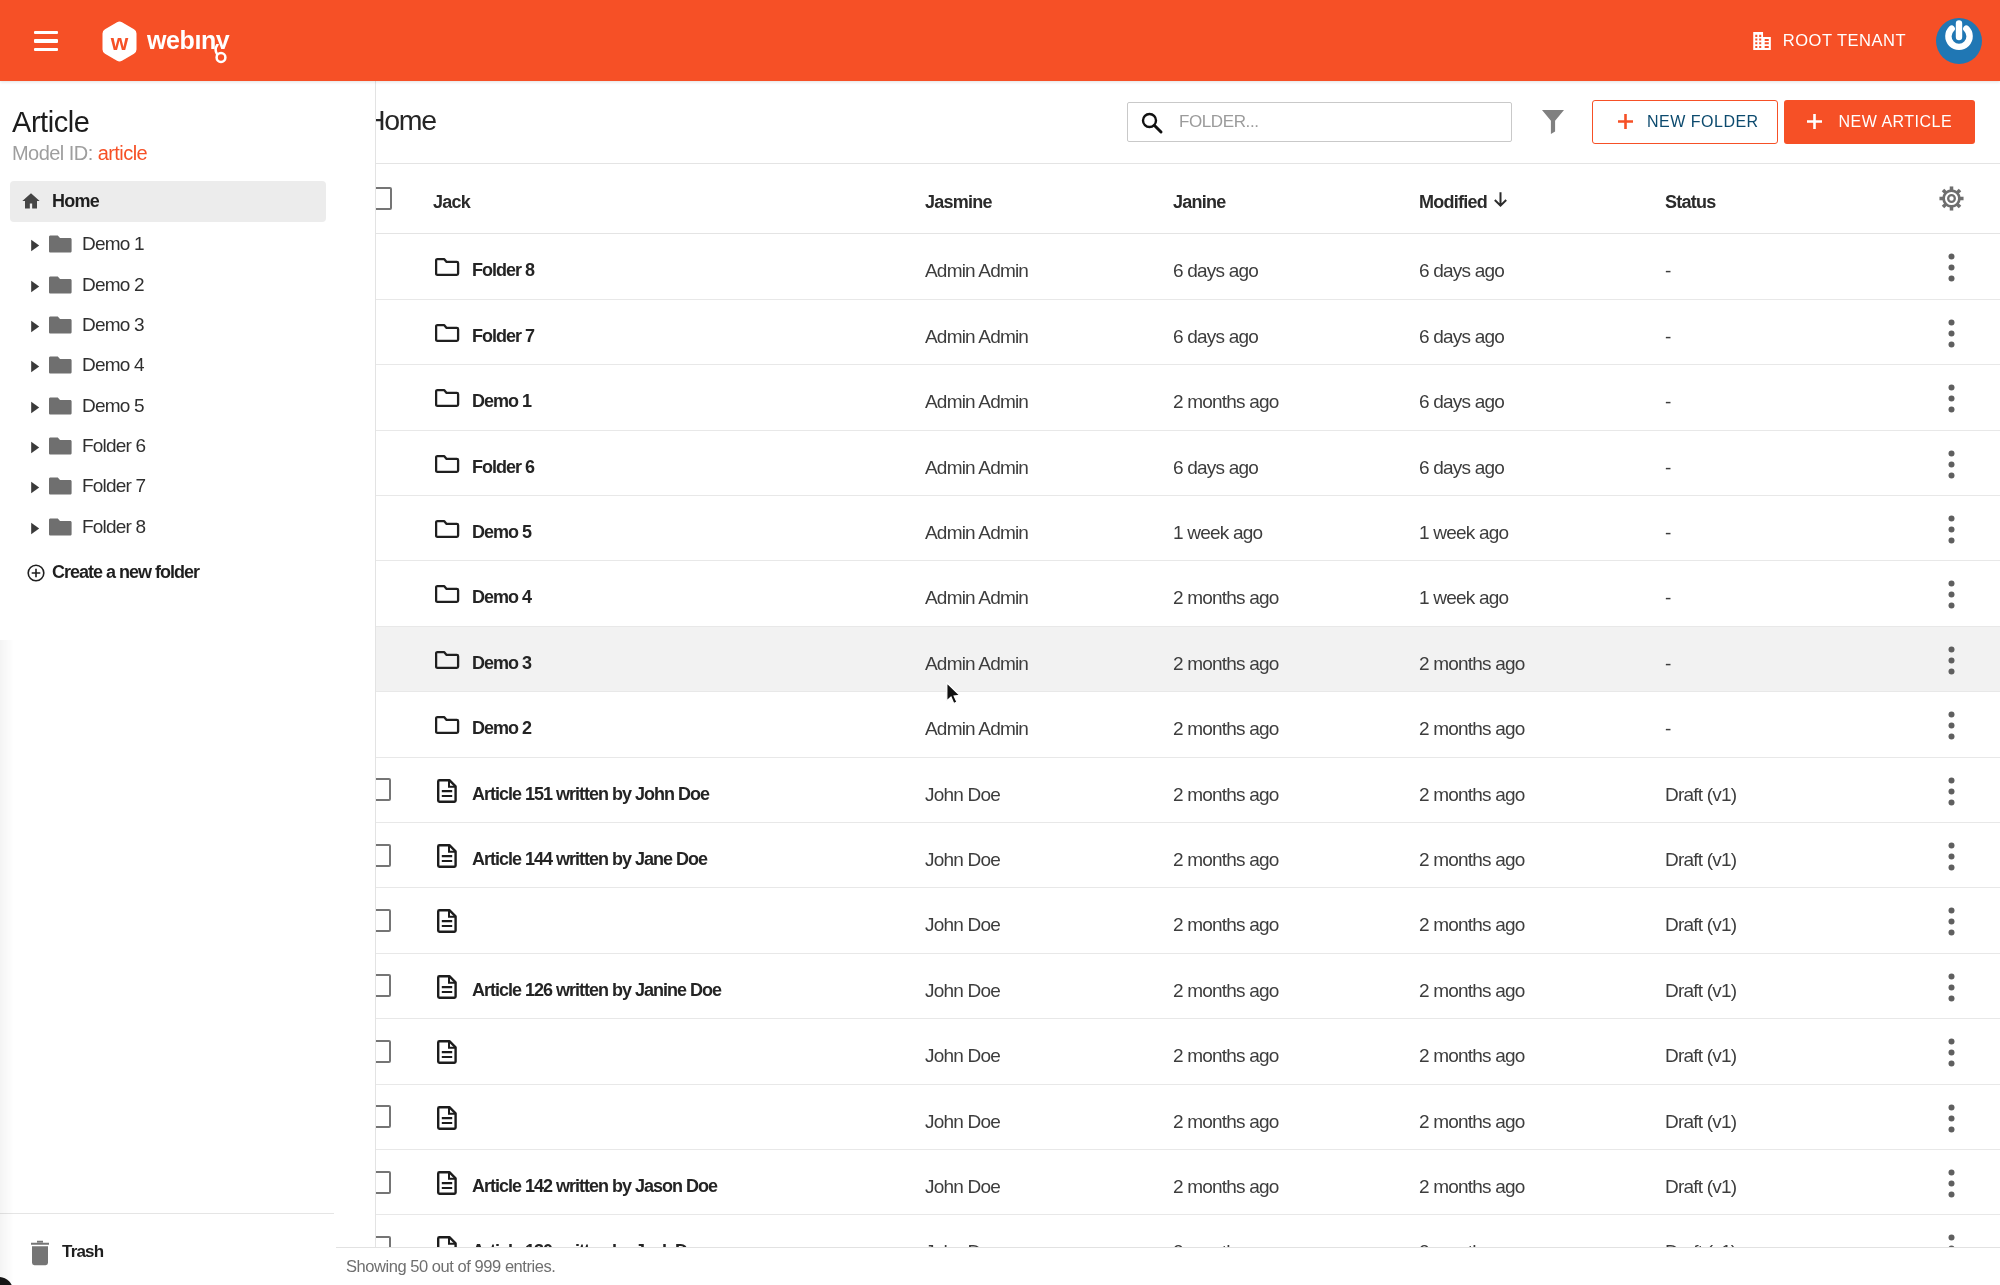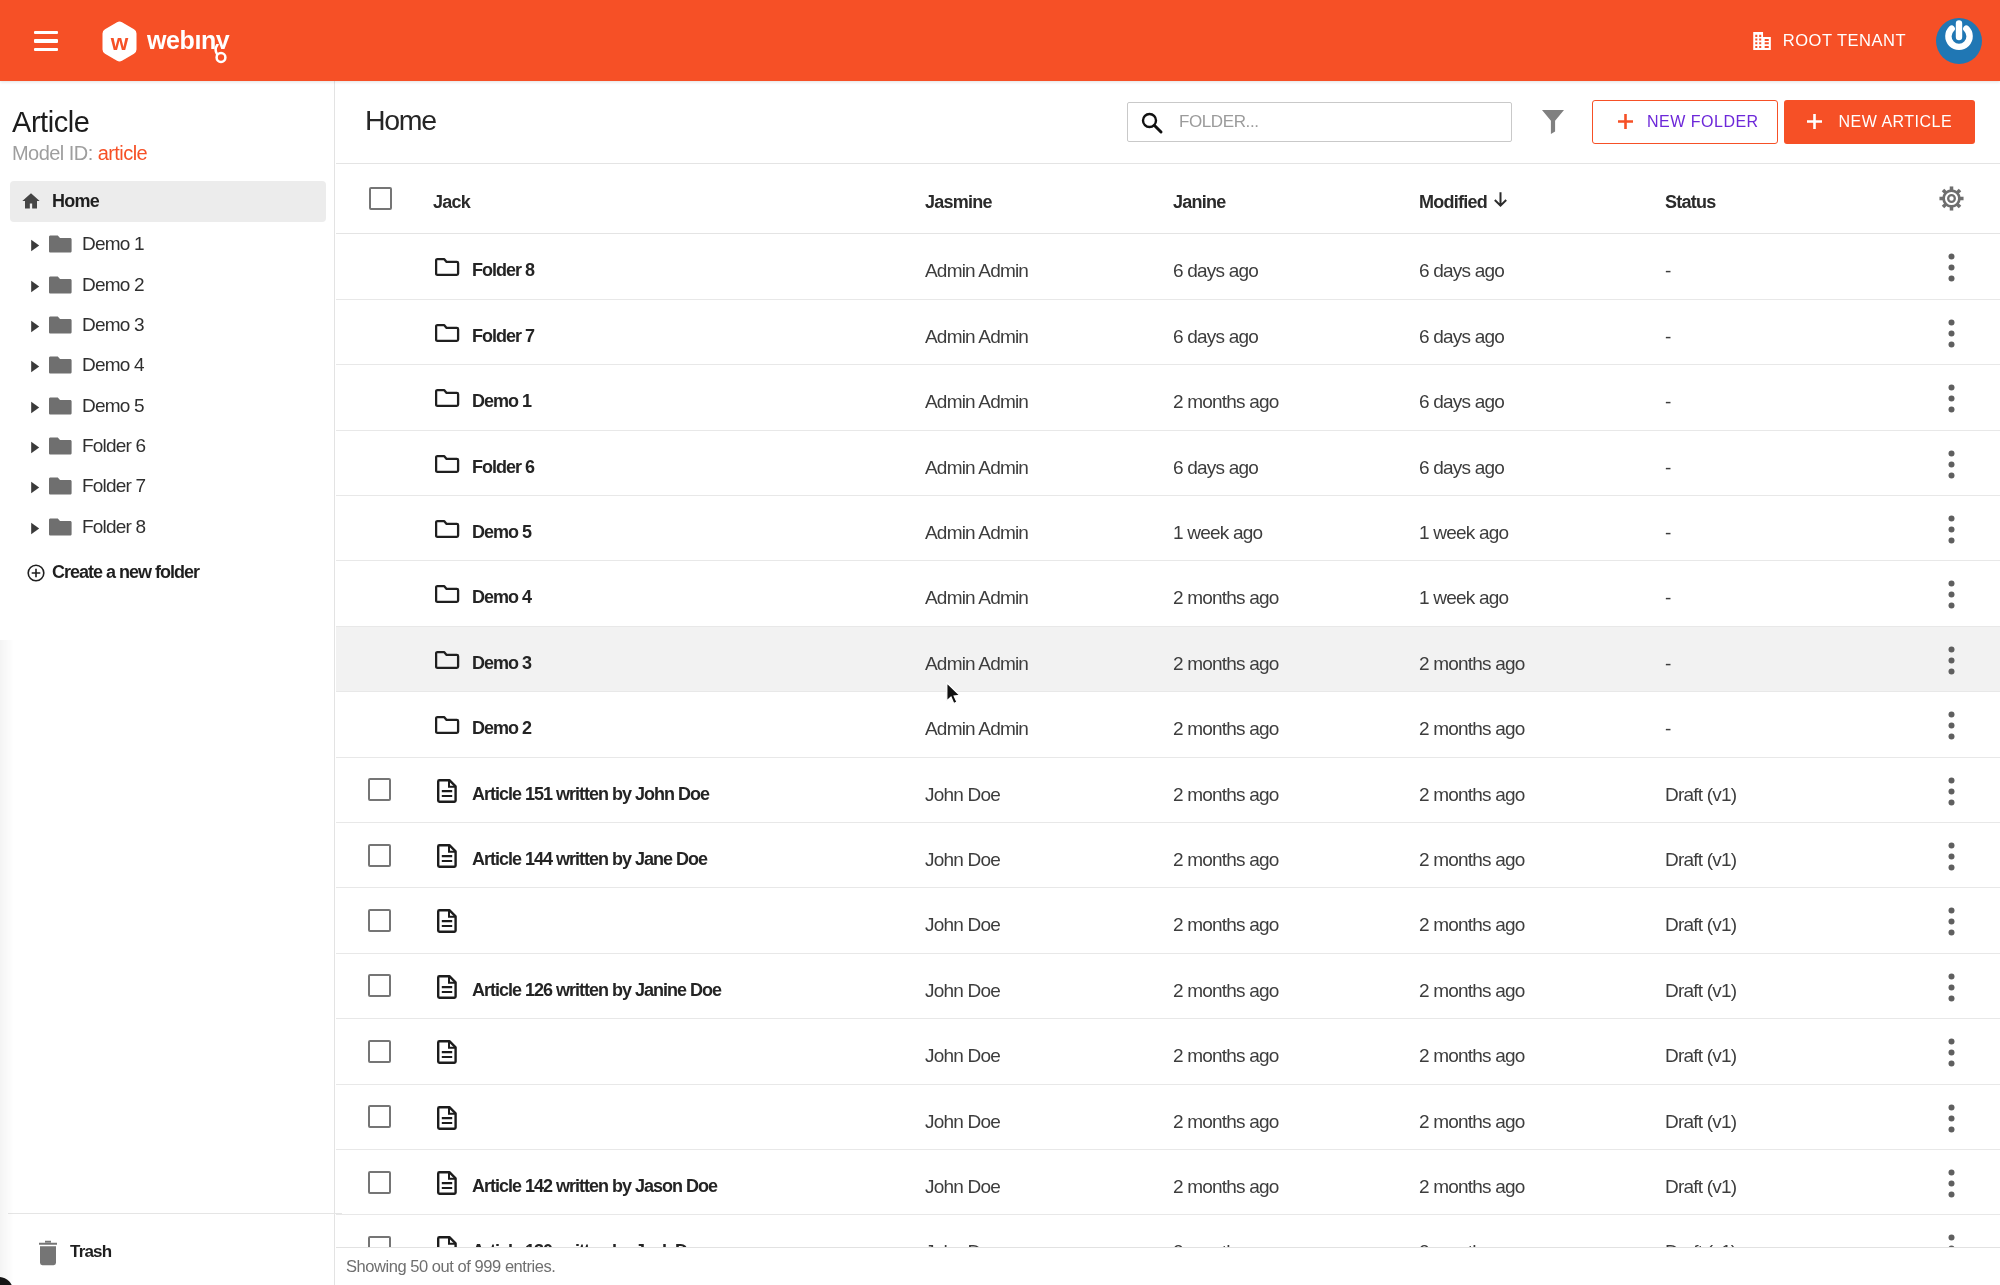--- a/index.html
+++ b/index.html
@@ -8,55 +8,55 @@
   box-shadow:0 1px 3px rgba(0,0,0,0.12); z-index:30; }
 .burger { position:absolute; left:34px; top:31px; width:24px; height:21px; }
 .burger div { height:3.4px; background:#fff; border-radius:1px; margin-bottom:4.9px; }
 .hexwrap { position:absolute; left:101px; top:21px; }
 .logotext { position:absolute; left:147px; top:26px; color:#fff; font-size:25px; font-weight:bold;
   letter-spacing:-0.4px; }
 .tenant { position:absolute; right:94px; top:0; height:81px; display:flex; align-items:center; color:#fff; }
 .tenant .lbl { font-size:16.5px; letter-spacing:0.5px; margin-left:12px; }
 .avatar { position:absolute; right:18px; top:17.5px; width:46px; height:46px; border-radius:50%;
   background:#2077b4; }
-.sidebar { position:absolute; left:0; top:81px; width:335px; height:1204px; background:#fff; transform:translateZ(0);
+.sidebar { position:absolute; left:0; top:81px; width:376px; height:1204px; background:#fff; transform:translateZ(0);
   border-right:1px solid #e3e3e3; z-index:20;padding-left:12px; }
 .sb-title { position:absolute; left:12px; top:24.5px; font-size:29px; color:#1c1c1c; letter-spacing:-0.45px; }
 .sb-model { position:absolute; left:12px; top:61px; font-size:20px; color:#9e9e9e; letter-spacing:-0.55px; }
 .sb-model b { color:#f65026; font-weight:400; }
 .homeitem { position:absolute; left:10px; top:100px; width:316px; height:41px; background:#ececec;
   border-radius:4px; }
 .homeico { position:absolute; left:11px; top:10px; }
 .homelab { position:absolute; left:42px; top:0; line-height:41px; font-size:18px; font-weight:bold;
   color:#1f1f1f; letter-spacing:-0.75px; }
 .sitem { position:absolute; left:0; width:335px; height:40px; }
 .tri { position:absolute; left:29.5px; top:14px; }
 .sfold { position:absolute; left:49px; top:11px; }
 .slab { position:absolute; left:82px; top:0; line-height:40px; font-size:19px; color:#2f2f2f;
   letter-spacing:-0.8px; }
 .newfolder { position:absolute; left:0; top:479px; width:335px; height:25px; }
 .nf-ico { position:absolute; left:27px; top:3.5px; }
 .nf-lab { position:absolute; left:52px; top:0; line-height:25px; font-size:18px; font-weight:bold;
   color:#1f1f1f; letter-spacing:-1px; }
-.trash { position:absolute; left:0; top:1132px; width:334px; height:72px; border-top:1px solid #e5e5e5;margin-left:8px; }
+.trash { position:absolute; left:0; top:1132px; width:334px; height:72px; border-top:1px solid #e5e5e5; }
 .trash-lab { position:absolute; left:62px; top:27.5px; font-size:17px; font-weight:bold; color:#1f1f1f;
   letter-spacing:-0.8px; }
 .darkcorner { position:absolute; left:-22px; top:1277px; width:35px; height:30px; background:#151515;
   border-top-right-radius:14px; z-index:40; }
 .toolbar { position:absolute; left:336px; top:81px; width:1664px; height:83px; background:#fff; transform:translateZ(0);
   border-bottom:1px solid #e4e4e4; }
 .pg-title { position:absolute; left:365px; top:104px; transform:translateZ(0); font-size:28.5px; color:#262626; letter-spacing:-1.3px; }
 .search { position:absolute; left:1127px; top:102px; transform:translateZ(0); width:385px; height:40px; border:1px solid #c9c9c9;
   border-radius:2px; background:#fff; }
 .search .ph { position:absolute; left:51px; top:0; line-height:38px; font-size:17px; color:#9b9b9b;
   letter-spacing:-0.4px; }
 .filter { position:absolute; left:1541px; top:109px; }
 .btn { position:absolute; top:100px; transform:translateZ(0); height:43.5px; border-radius:3px; font-size:16px; letter-spacing:0.5px;
   display:flex; align-items:center; z-index:5; }
-.btn-folder { left:1592px; width:185.5px; border:1.5px solid #f65026; color:#6d28d9; background:#fff; }
+.btn-folder { left:1592px; width:185.5px; border:1.5px solid #f65026; color:#0c4a6e; background:#fff; }
 .btn-folder .txt { margin-left:13px; }
 .btn-folder .pl { margin-left:24px; }
 .btn-article { left:1783.5px; width:191.5px; background:#f65026; color:#fff; }
 .btn-article .txt { margin-left:16px; }
 .btn-article .pl { margin-left:22px; }
 .thead { position:absolute; left:336px; top:164px; width:1664px; height:69.8px; background:#fff; transform:translateZ(0);
   border-bottom:1px solid #e4e4e4; }
 .th { position:absolute; top:3.5px; line-height:69.8px; font-size:18px; font-weight:bold; color:#2b2b2b;
   letter-spacing:-0.75px; }
 .cb { position:absolute; width:23px; height:23px; border:2px solid #757575; border-radius:2px;

